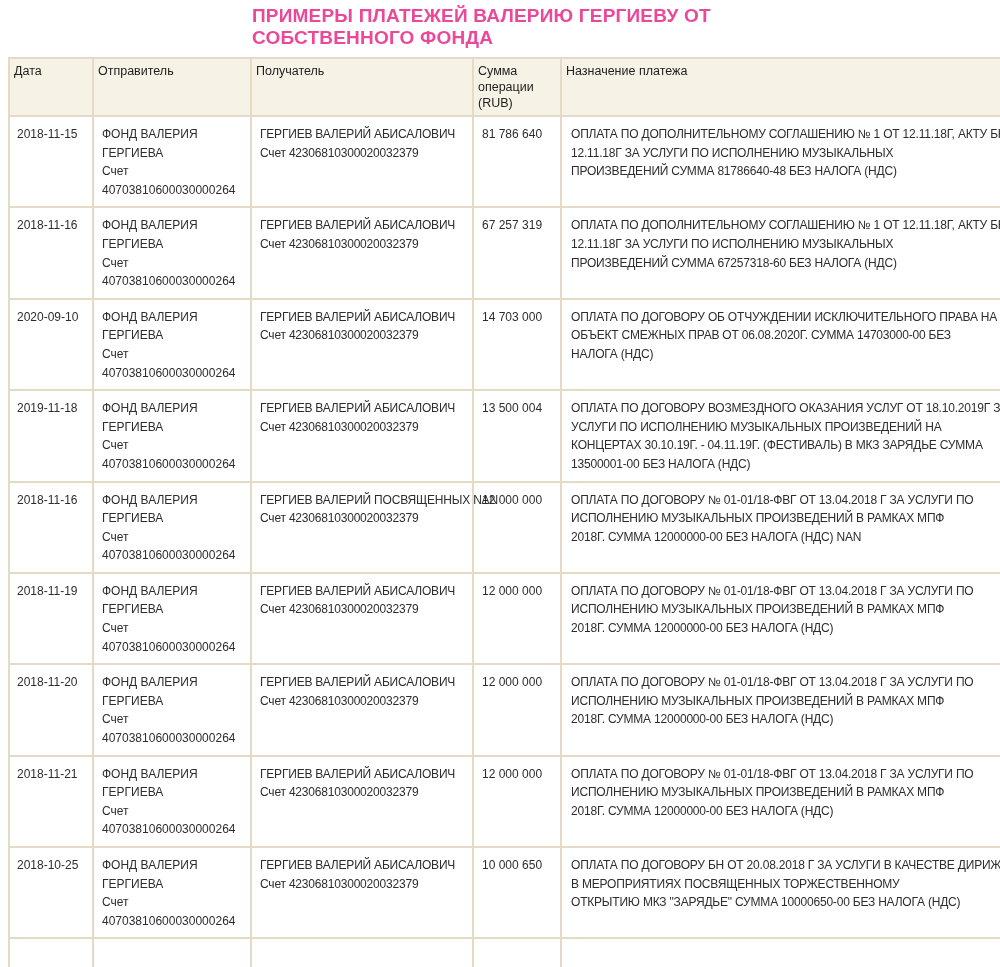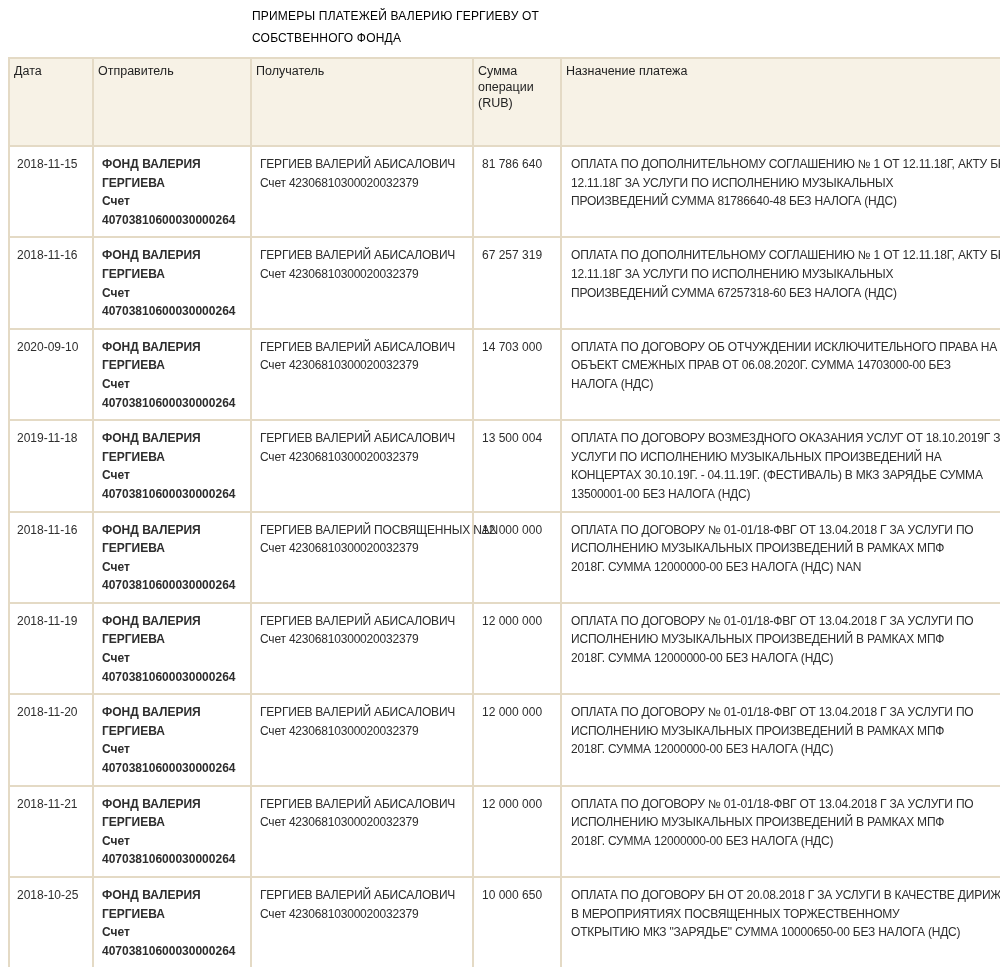--- a/index.html
+++ b/index.html
@@ -6,61 +6,61 @@
   .page{
     position:relative;
     width:1000px;height:967px;
     overflow:hidden;
     background:#ffffff;
     font-family:"Liberation Sans",sans-serif;
     color:#2d2d2d;
   }
   .title{
     margin:5px 0 0 252px;
-    font-size:12px;
-    font-weight:normal;
+    font-size:19px;
+    font-weight:bold;
     line-height:22px;
     letter-spacing:.2px;
-    color:#000000;
+    color:#ec4899;
     white-space:pre-line;
   }
   table.payments{
     border-collapse:collapse;
     table-layout:fixed;
     width:1012px;
     margin:8px 0 0 8px;
   }
   table.payments th,
   table.payments td{
     border:2px solid #e4dac5;
     vertical-align:top;
     text-align:left;
     box-sizing:border-box;
   }
   thead th{
     background:#f7f2e6;
-    height:88px;
+    height:58px;
     vertical-align:middle;
     text-align:center;
     font-weight:normal;
     font-size:12.5px;
     line-height:16px;
     color:#222222;
     border-bottom:3px solid #3d3d3d;
     white-space:pre-line;
     padding:4px 4px;
   }
   tbody td{
     font-size:12px;
     line-height:18.6px;
     padding:8px 8px 7px 8px;
     background:#ffffff;
   }
   td.c-date{padding-left:7px;white-space:nowrap;}
-  td.c-sender{white-space:pre;font-weight:bold;}
+  td.c-sender{white-space:pre;}
   td.c-recipient{white-space:pre;letter-spacing:-.2px;}
   td.c-amount{text-align:right;padding-right:27px;white-space:nowrap;}
   td.c-purpose{white-space:pre;padding-left:9px;letter-spacing:-.2px;}
   tr.partial td{height:46px;}
 </style>
 </head>
 <body>
 
 <div class="page">
   <div class="title">ПРИМЕРЫ ПЛАТЕЖЕЙ ВАЛЕРИЮ ГЕРГИЕВУ ОТ

